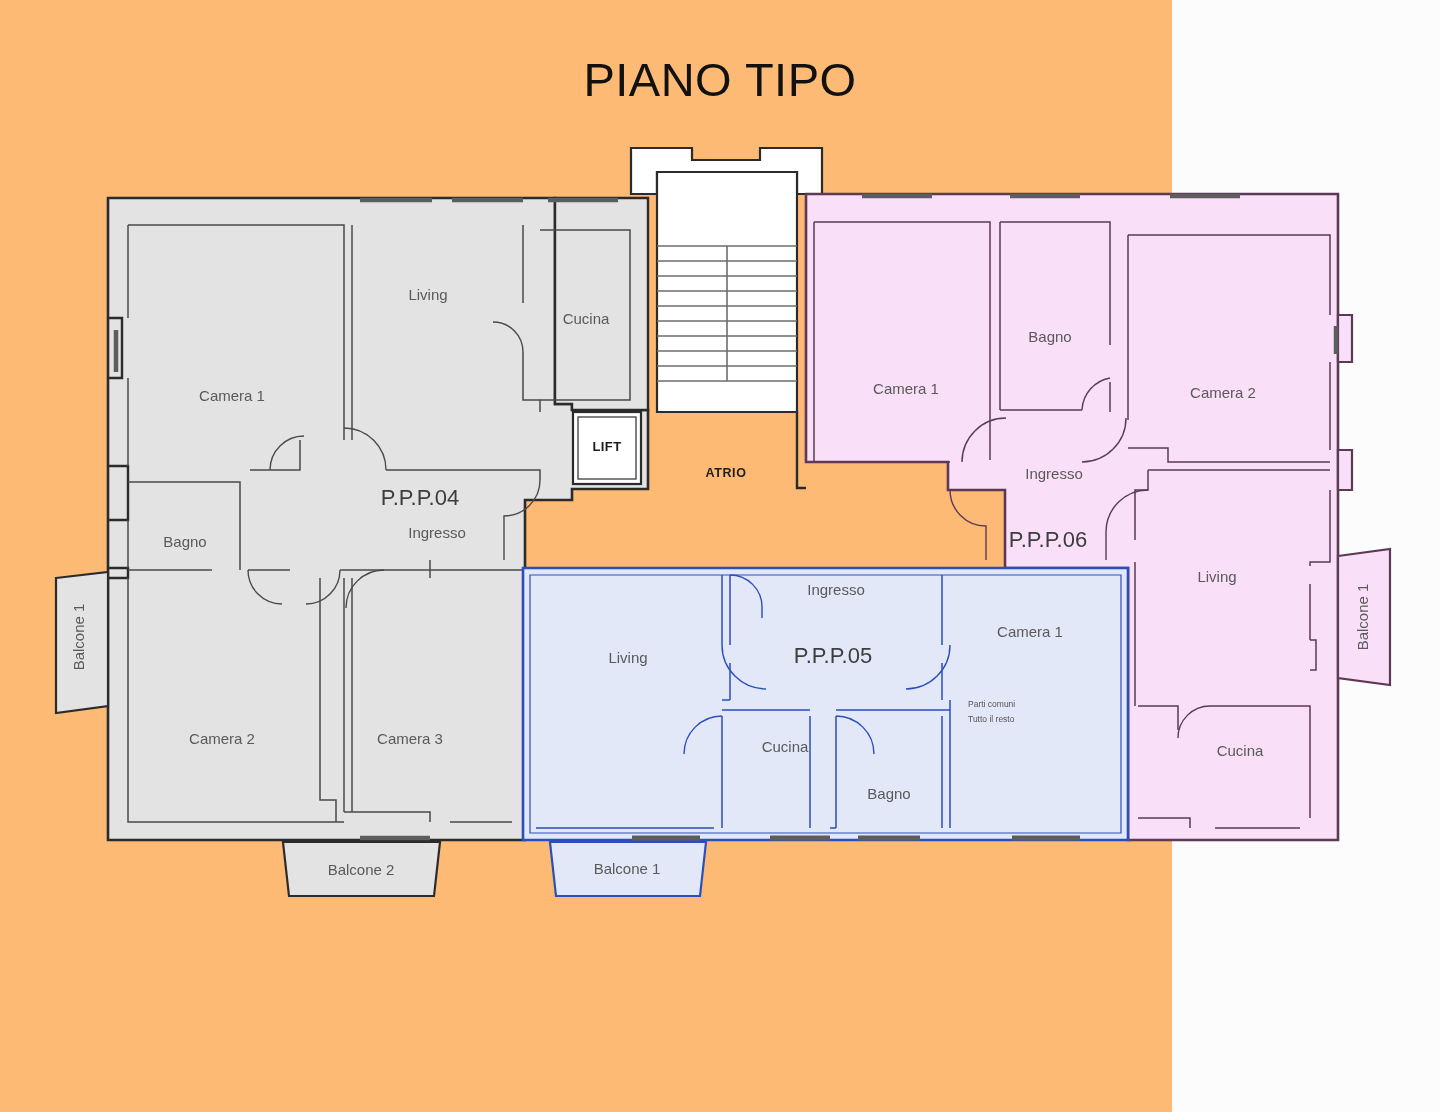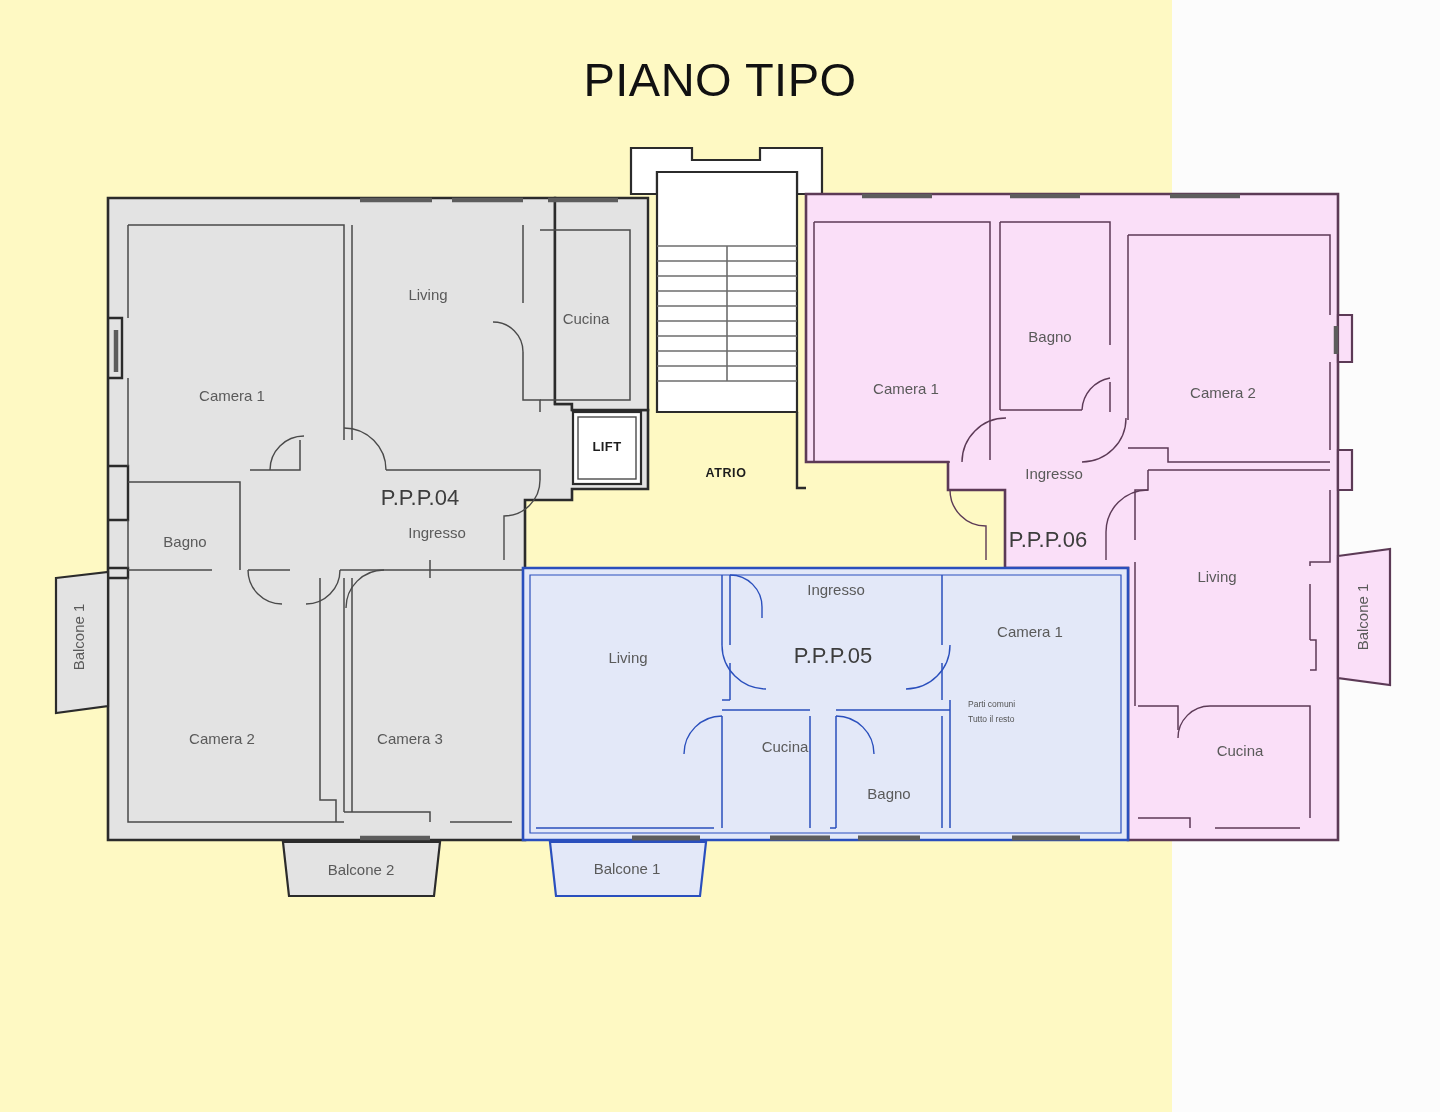--- a/index.html
+++ b/index.html
@@ -12,21 +12,21 @@
     height: 1112px;
     font-family: "Liberation Sans", sans-serif;
     background: #fcfcfc;
     overflow: hidden;
     position: relative;
   }
   #plan-root {
     position: relative;
     width: 1172px;
     height: 1112px;
-    background: #fef9c3;
+    background: #fdba74;
   }
   #plan-title {
     position: absolute;
     top: 52px;
     left: 0;
     width: 1440px;
     text-align: center;
     font-size: 47px;
     font-weight: 400;
     letter-spacing: 0.5px;

